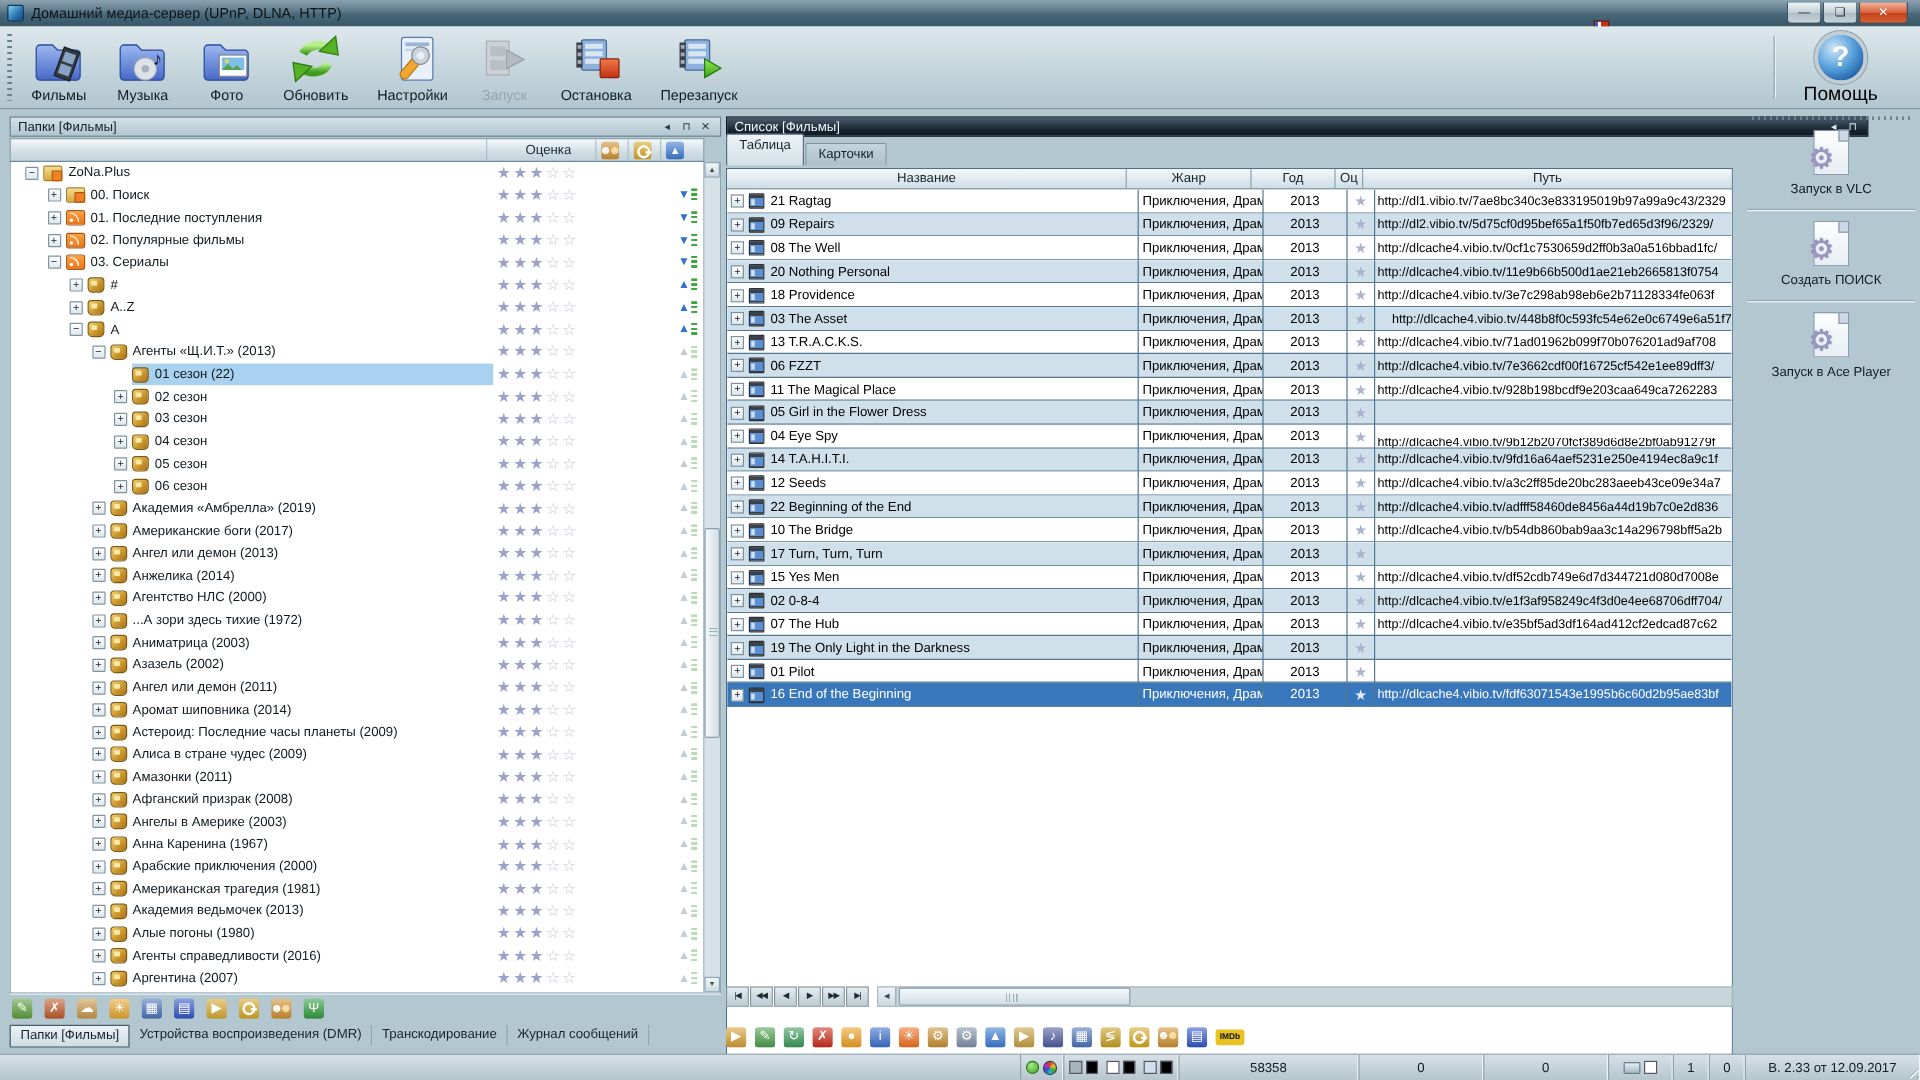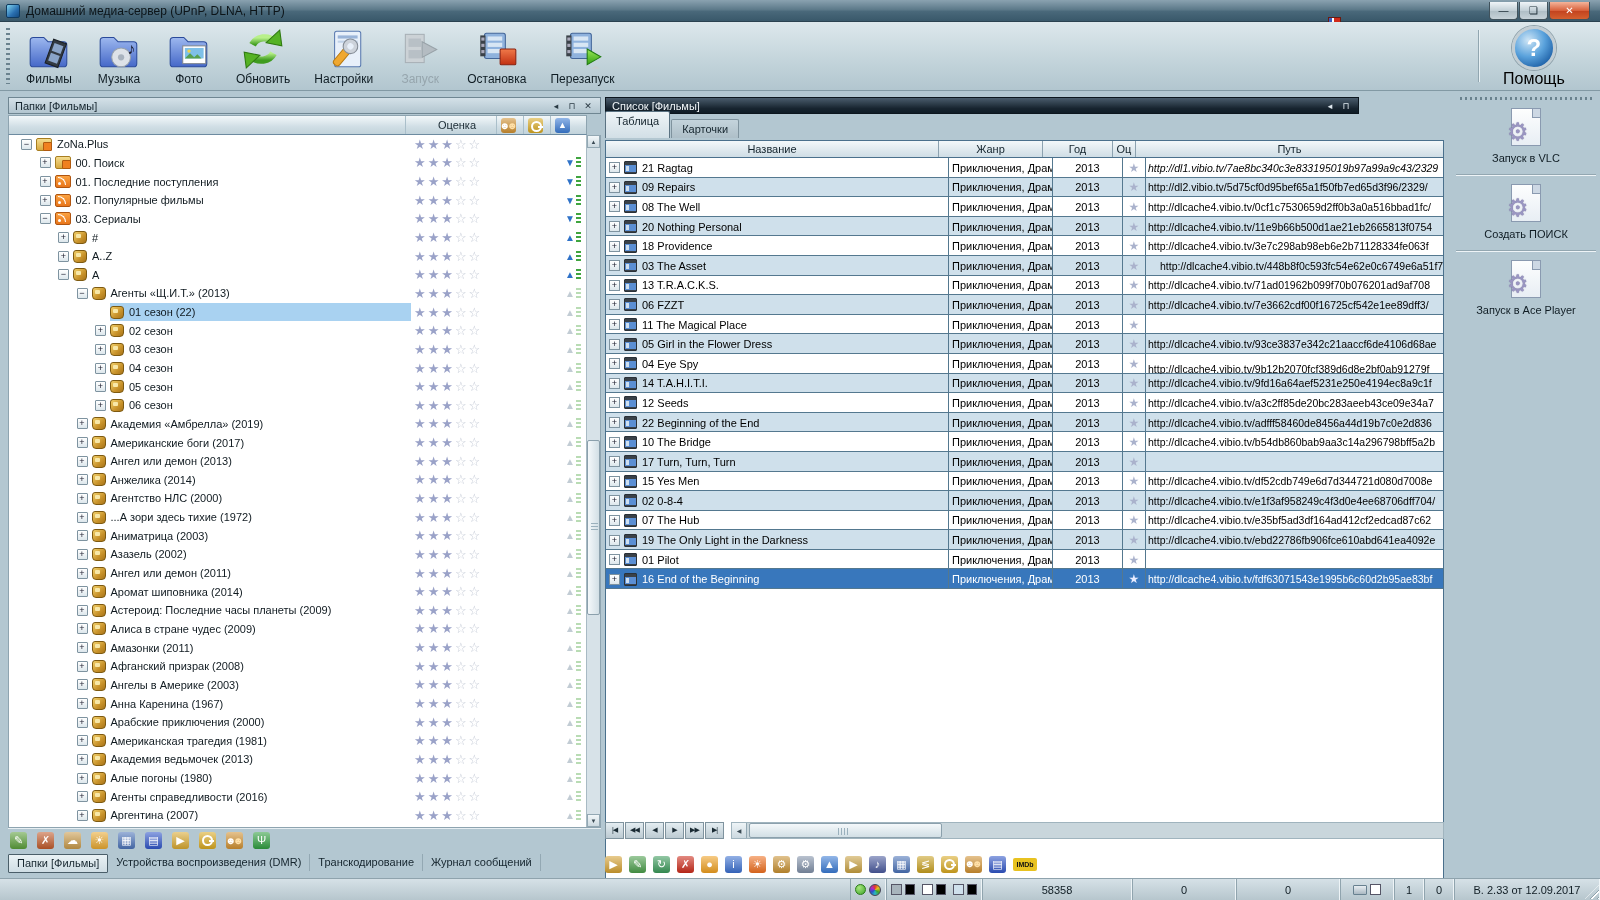--- a/index.html
+++ b/index.html
@@ -98,21 +98,21 @@
     background:repeating-linear-gradient(#9ab0bc 0 1px,transparent 1px 3px); }
 
   #left-tools { position:absolute; left:8px; top:737px; width:593px; height:24px; display:flex; align-items:center; gap:10px;
     padding-left:2px; border-top:1px solid #e6eef2; }
   #bottom-tabs { position:absolute; left:8px; top:763px; width:593px; height:20px; display:flex; align-items:flex-start; }
   .btab { font-size:11px; color:#15252e; padding:2px 8px 3px; border-right:1px solid #93a8b3; white-space:nowrap; }
   .btab.active { border:1px solid #4a5e69; background:linear-gradient(#eaf2f5,#cfdde4); font-weight:normal; border-radius:1px; }
 
   
   #right-dock { position:absolute; left:605px; top:91px; width:839px; height:787px; }
-  #right-caption { left:0; top:6px; width:754px; }
+  #right-caption { left:0; top:6px; width:952px; }
   #list-tabs { position:absolute; left:0px; top:25px; height:22px; display:flex; align-items:flex-end; }
   .vtab { font-size:11px; color:#15252e; padding:3px 10px; border:1px solid #7f939e; border-bottom:none;
     background:linear-gradient(#c4d4dc,#aebfc8); margin-right:1px; border-radius:2px 2px 0 0; }
   .vtab.active { background:linear-gradient(#eef4f7,#d2dfe6); padding-bottom:11px; border-color:#5a7282; }
   #table-box { position:absolute; left:0; top:49px; width:839px; height:769px; border:1px solid #4a708c; background:#fff; }
   #table-head { display:flex; height:17px; background:linear-gradient(#f3f8fa,#cfdde5); border-bottom:1px solid #4a708c; }
   .hcell { display:flex; align-items:center; justify-content:center; font-size:11px; color:#14242d;
     border-right:1px solid #8ca2b0; overflow:hidden; flex:none; }
   #table-body { position:relative; height:751px; overflow:hidden; background:#fff; }
   .trow { display:flex; height:19.6px; align-items:stretch; box-shadow:inset 0 -1px #54788f; background:#fff; }
@@ -938,21 +938,21 @@
       <div id="table-body">
           <div class="trow">
             <div class="tcell" style="width: 343px;">
               <span class="fexp">+</span>
               <span class="ficon"></span>
               <span>21 Ragtag</span>
             </div>
             <div class="tcell" style="width: 104px; padding-left: 3px;">Приключения, Драма</div>
             <div class="tcell c-year" style="width: 70px;">2013</div>
             <div class="tcell c-rate" style="width: 23px;">★</div>
-            <div class="tcell c-path" style="flex: 1 1 0%; font-style: italic;">http://dl1.vibio.tv/7ae8bc340c3e833195019b97a99a9c43/2329</div>
+            <div class="tcell c-path" style="flex: 1 1 0%;">http://dl1.vibio.tv/7ae8bc340c3e833195019b97a99a9c43/2329</div>
           </div>
           <div class="trow alt">
             <div class="tcell" style="width: 343px;">
               <span class="fexp">+</span>
               <span class="ficon"></span>
               <span>09 Repairs</span>
             </div>
             <div class="tcell" style="width: 104px; padding-left: 3px;">Приключения, Драма</div>
             <div class="tcell c-year" style="width: 70px;">2013</div>
             <div class="tcell c-rate" style="width: 23px;">★</div>
@@ -1026,31 +1026,31 @@
           </div>
           <div class="trow">
             <div class="tcell" style="width: 343px;">
               <span class="fexp">+</span>
               <span class="ficon"></span>
               <span>11 The Magical Place</span>
             </div>
             <div class="tcell" style="width: 104px; padding-left: 3px;">Приключения, Драма</div>
             <div class="tcell c-year" style="width: 70px;">2013</div>
             <div class="tcell c-rate" style="width: 23px;">★</div>
+            <div class="tcell c-path" style="flex: 1 1 0%;">http://dlcache4.vibio.tv/928b198bcdf9e203caa649ca7262283</div>
           </div>
           <div class="trow alt">
             <div class="tcell" style="width: 343px;">
               <span class="fexp">+</span>
               <span class="ficon"></span>
               <span>05 Girl in the Flower Dress</span>
             </div>
             <div class="tcell" style="width: 104px; padding-left: 3px;">Приключения, Драма</div>
             <div class="tcell c-year" style="width: 70px;">2013</div>
             <div class="tcell c-rate" style="width: 23px;">★</div>
-            <div class="tcell c-path" style="flex: 1 1 0%;">http://dlcache4.vibio.tv/93ce3837e342c21aaccf6de4106d68ae</div>
           </div>
           <div class="trow">
             <div class="tcell" style="width: 343px;">
               <span class="fexp">+</span>
               <span class="ficon"></span>
               <span>04 Eye Spy</span>
             </div>
             <div class="tcell" style="width: 104px; padding-left: 3px;">Приключения, Драма</div>
             <div class="tcell c-year" style="width: 70px;">2013</div>
             <div class="tcell c-rate" style="width: 23px;">★</div>
@@ -1145,21 +1145,20 @@
           </div>
           <div class="trow alt">
             <div class="tcell" style="width: 343px;">
               <span class="fexp">+</span>
               <span class="ficon"></span>
               <span>19 The Only Light in the Darkness</span>
             </div>
             <div class="tcell" style="width: 104px; padding-left: 3px;">Приключения, Драма</div>
             <div class="tcell c-year" style="width: 70px;">2013</div>
             <div class="tcell c-rate" style="width: 23px;">★</div>
-            <div class="tcell c-path" style="flex: 1 1 0%;">http://dlcache4.vibio.tv/ebd22786fb906fce610abd641ea4092e</div>
           </div>
           <div class="trow">
             <div class="tcell" style="width: 343px;">
               <span class="fexp">+</span>
               <span class="ficon"></span>
               <span>01 Pilot</span>
             </div>
             <div class="tcell" style="width: 104px; padding-left: 3px;">Приключения, Драма</div>
             <div class="tcell c-year" style="width: 70px;">2013</div>
             <div class="tcell c-rate" style="width: 23px;">★</div>

